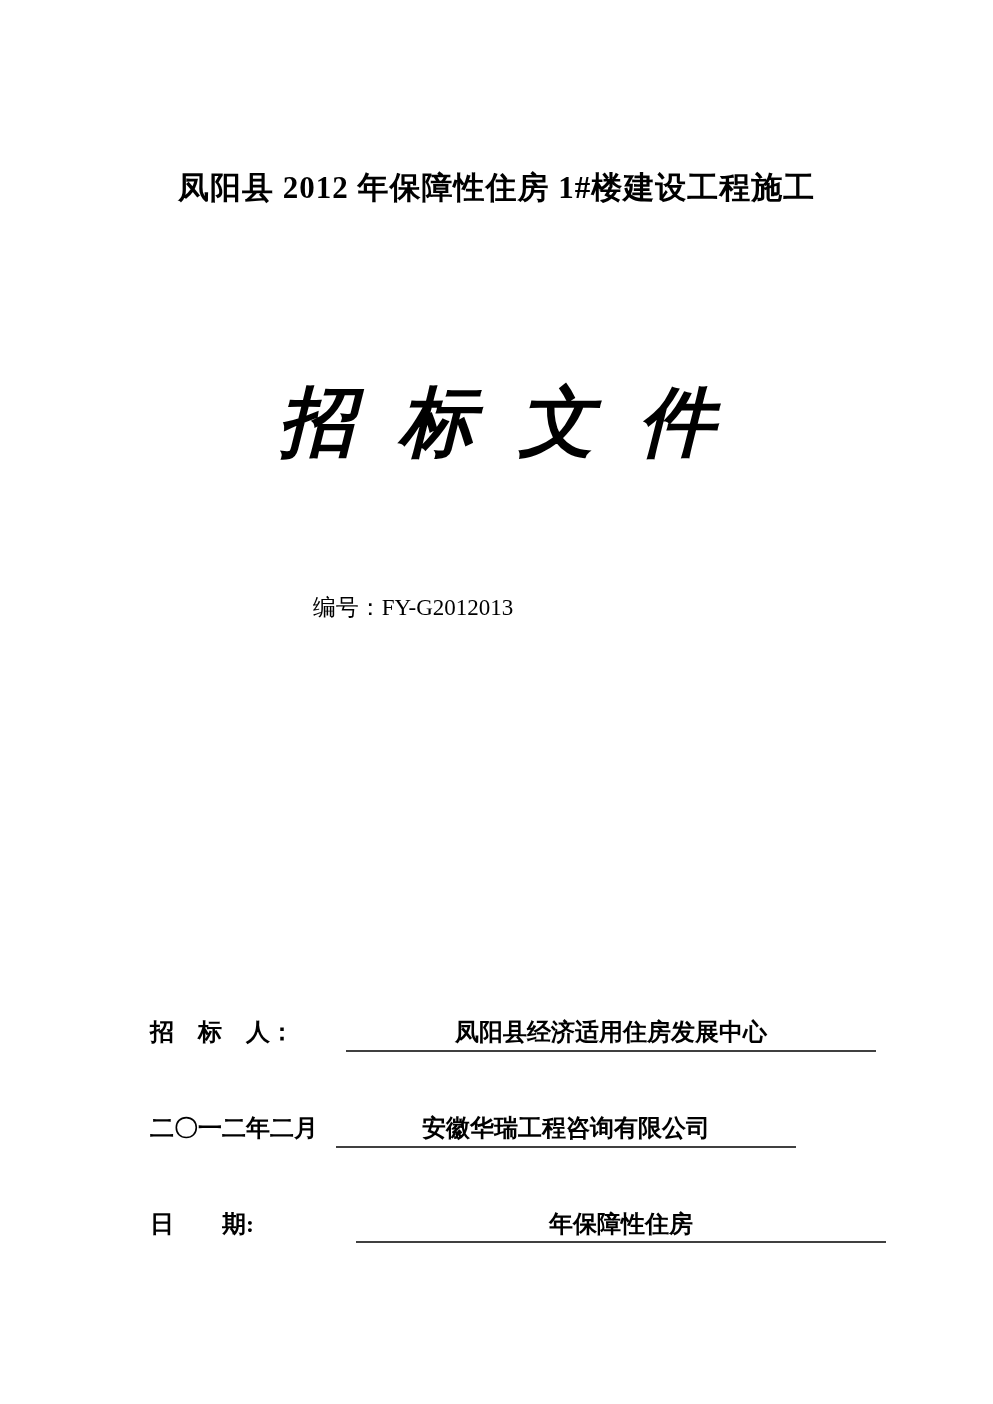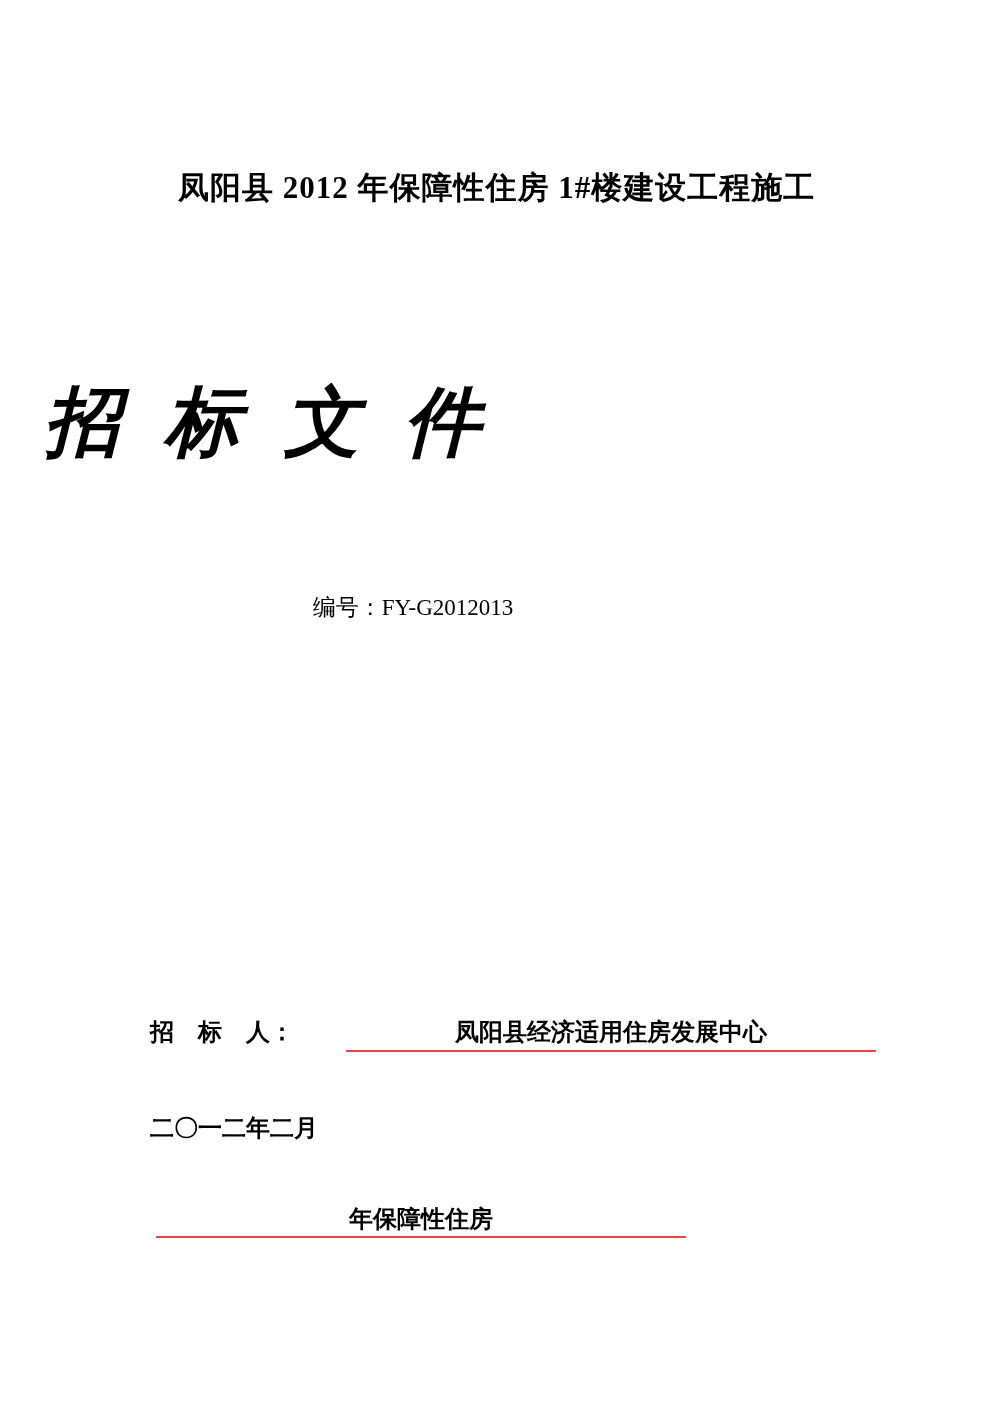--- a/index.html
+++ b/index.html
@@ -31,20 +31,21 @@
     letter-spacing: 1px;
     line-height: 1.3;
     font-family: "Liberation Serif", "DejaVu Serif", serif;
     white-space: nowrap;
   }
   .doc-heading {
     position: absolute;
     top: 378px;
     left: 0;
     width: 993px;
+    text-align: center;
   }
   .doc-heading .big {
     font-size: 76px;
     font-weight: bold;
     letter-spacing: 44px;
     padding-left: 44px;
     font-family: "DejaVu Serif", "Liberation Serif", serif;
     font-style: italic;
     line-height: 1.15;
   }
@@ -70,21 +71,21 @@
     font-weight: bold;
   }
   .field-label {
     flex: 0 0 auto;
     white-space: nowrap;
     font-family: "Liberation Serif", "DejaVu Serif", serif;
     line-height: 1.2;
   }
   .field-value {
     flex: 1 1 auto;
-    border-bottom: 2px solid #ef4444;
+    border-bottom: 2px solid #404040;
     text-align: center;
     font-weight: bold;
     font-size: 24px;
     padding-bottom: 3px;
     margin-left: 6px;
     font-family: "Liberation Serif", "DejaVu Serif", serif;
     line-height: 1.2;
   }
   .field-row.r1 .field-label { width: 190px; }
   .field-row.r1 .field-value { max-width: 530px; }
@@ -108,21 +109,23 @@
 
   <div class="fields">
 
     <div class="field-row r1">
       <span class="field-label">招　标　人：</span>
       <span class="field-value">凤阳县经济适用住房发展中心</span>
     </div>
 
     <div class="field-row r2">
       <span class="field-label">二〇一二年二月</span>
+      <span class="field-value">安徽华瑞工程咨询有限公司</span>
     </div>
 
     <div class="field-row r3">
+      <span class="field-label">日　　期:</span>
       <span class="field-value">年保障性住房</span>
     </div>
 
   </div>
 
 </div>
 
 </body></html>

